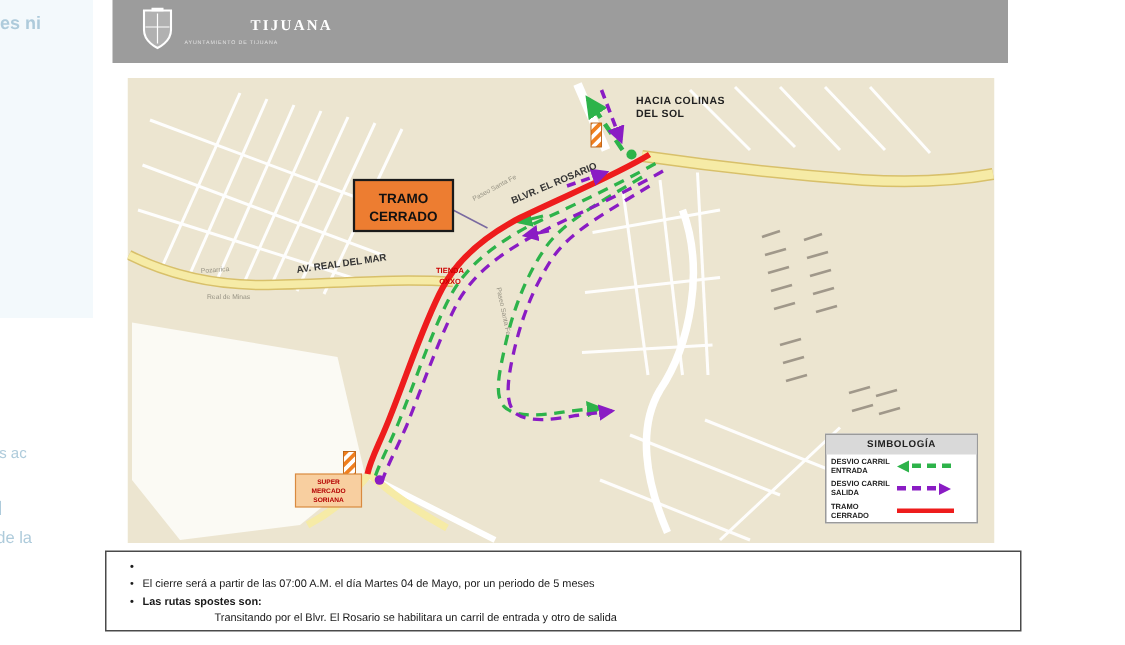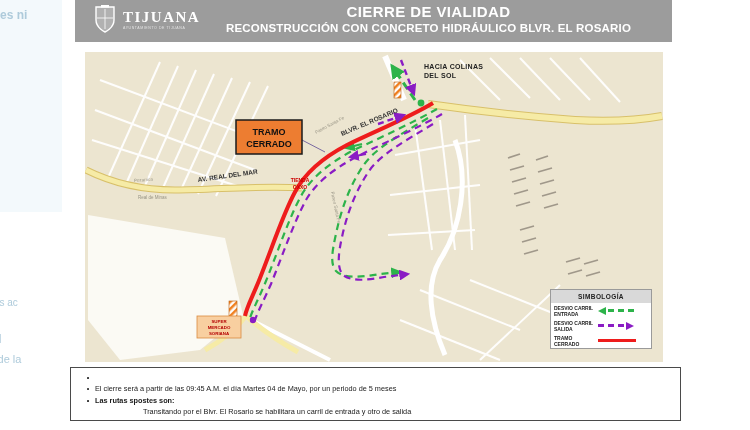--- a/index.html
+++ b/index.html
@@ -12,21 +12,21 @@
   .f1{top:8px;font-size:12px;font-weight:bold;}
   .f2{top:24px;font-size:10px;}
   .f3{top:297px;font-size:10px;}
   .f4{top:331px;font-size:13px;font-weight:bold;left:-2px;width:12px;}
   .f5{top:353px;font-size:11px;}
 
   
   .header{position:absolute;left:75px;top:0;width:597px;height:42px;background:#9c9c9c;}
   .logo{position:absolute;left:18px;top:5px;display:flex;align-items:center;gap:6px;}
   .logo-text .name{color:#fff;font-family:"Liberation Serif",serif;font-weight:bold;
-                   font-size:15px;letter-spacing:1.5px;line-height:13px;}
+                   font-size:10px;letter-spacing:1.5px;line-height:13px;margin-left:44px;}
   .logo-text .tagline{color:#e3e3e3;font-size:3.5px;letter-spacing:.6px;margin-top:2px;}
   .titles{position:absolute;left:120px;right:10px;top:3px;text-align:center;color:#fff;}
   .titles .t1{font-size:15px;font-weight:bold;letter-spacing:.4px;}
   .titles .t2{font-size:11.5px;font-weight:bold;letter-spacing:.2px;margin-top:2px;}
 
   
   .map{position:absolute;left:85px;top:52px;width:578px;height:310px;}
 
   
   .legend{position:absolute;left:550px;top:289px;width:102px;background:#fff;
@@ -73,24 +73,20 @@
       <svg width="24" height="30" viewBox="0 0 24 30">
         <path d="M3 2 h18 v13 c0 8 -9 12 -9 12 c0 0 -9 -4 -9 -12 z" fill="rgba(255,255,255,0.22)" stroke="#ffffff" stroke-width="1.4"></path>
         <line x1="12" y1="4" x2="12" y2="24" stroke="#ffffff" stroke-width="0.8"></line>
         <line x1="4" y1="13" x2="20" y2="13" stroke="#ffffff" stroke-width="0.8"></line>
         <rect x="8" y="0" width="8" height="2.5" fill="#ffffff"></rect>
       </svg>
       <div class="logo-text">
         <div class="name">TIJUANA</div>
         <div class="tagline">AYUNTAMIENTO DE TIJUANA</div>
       </div>
-    </div>
-    <div class="titles">
-      <div class="t1">CIERRE DE VIALIDAD</div>
-      <div class="t2">RECONSTRUCCIÓN CON CONCRETO HIDRÁULICO BLVR. EL ROSARIO</div>
     </div>
   </div>
 
   <svg class="map" width="578" height="310" viewBox="85 52 578 310">
     <defs>
       <pattern id="stripes" width="5" height="5" patternUnits="userSpaceOnUse" patternTransform="rotate(45)">
         <rect width="5" height="5" fill="#ffffff"></rect>
         <rect width="2.5" height="5" fill="#f07f1e"></rect>
       </pattern>
       <marker id="ag" markerWidth="5" markerHeight="5" refX="4" refY="2.5" orient="auto">
@@ -243,21 +239,21 @@
       </div>
     </div>
   </div>
 
   <div class="notes">
     <div class="note-row bold">
       <span class="b">•</span>
     </div>
     <div class="note-row">
       <span class="b">•</span>
-      <span>El cierre será a partir de las 09:45 A.M. el día Martes 04 de Mayo, por un periodo de 5 meses</span>
+      <span>El cierre será a partir de las 07:00 A.M. el día Martes 04 de Mayo, por un periodo de 5 meses</span>
     </div>
     <div class="note-row bold">
       <span class="b">•</span>
       <span>Las rutas spostes son:</span>
     </div>
     <div class="note-row indent">
       <span>Transitando por el Blvr. El Rosario se habilitara  un carril de entrada y otro de salida</span>
     </div>
   </div>
 

